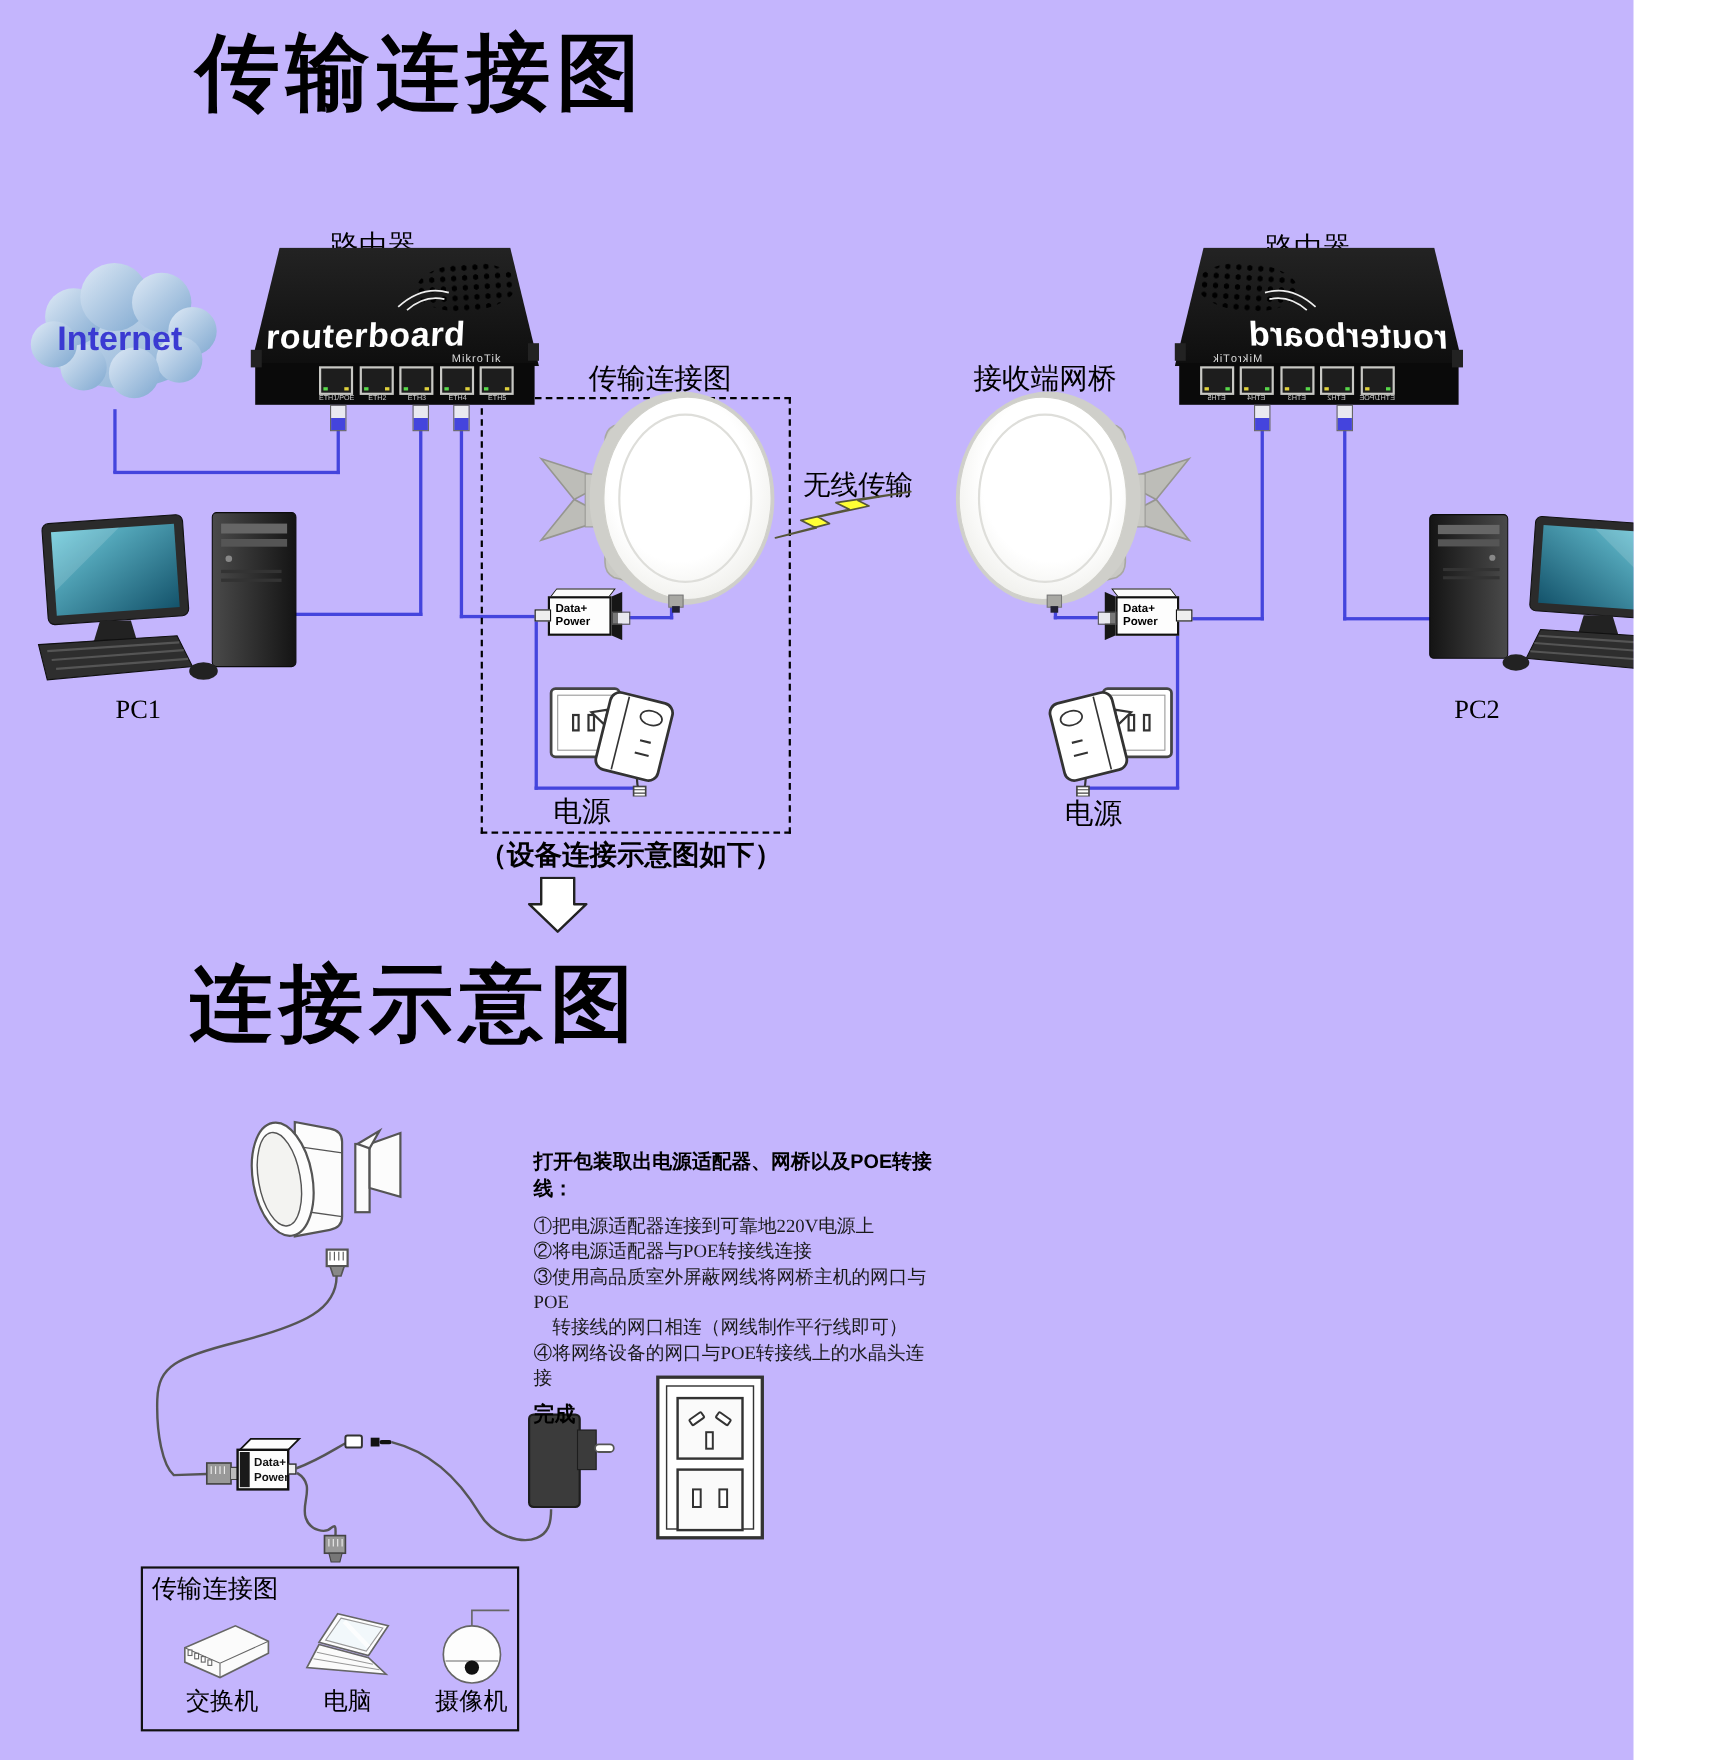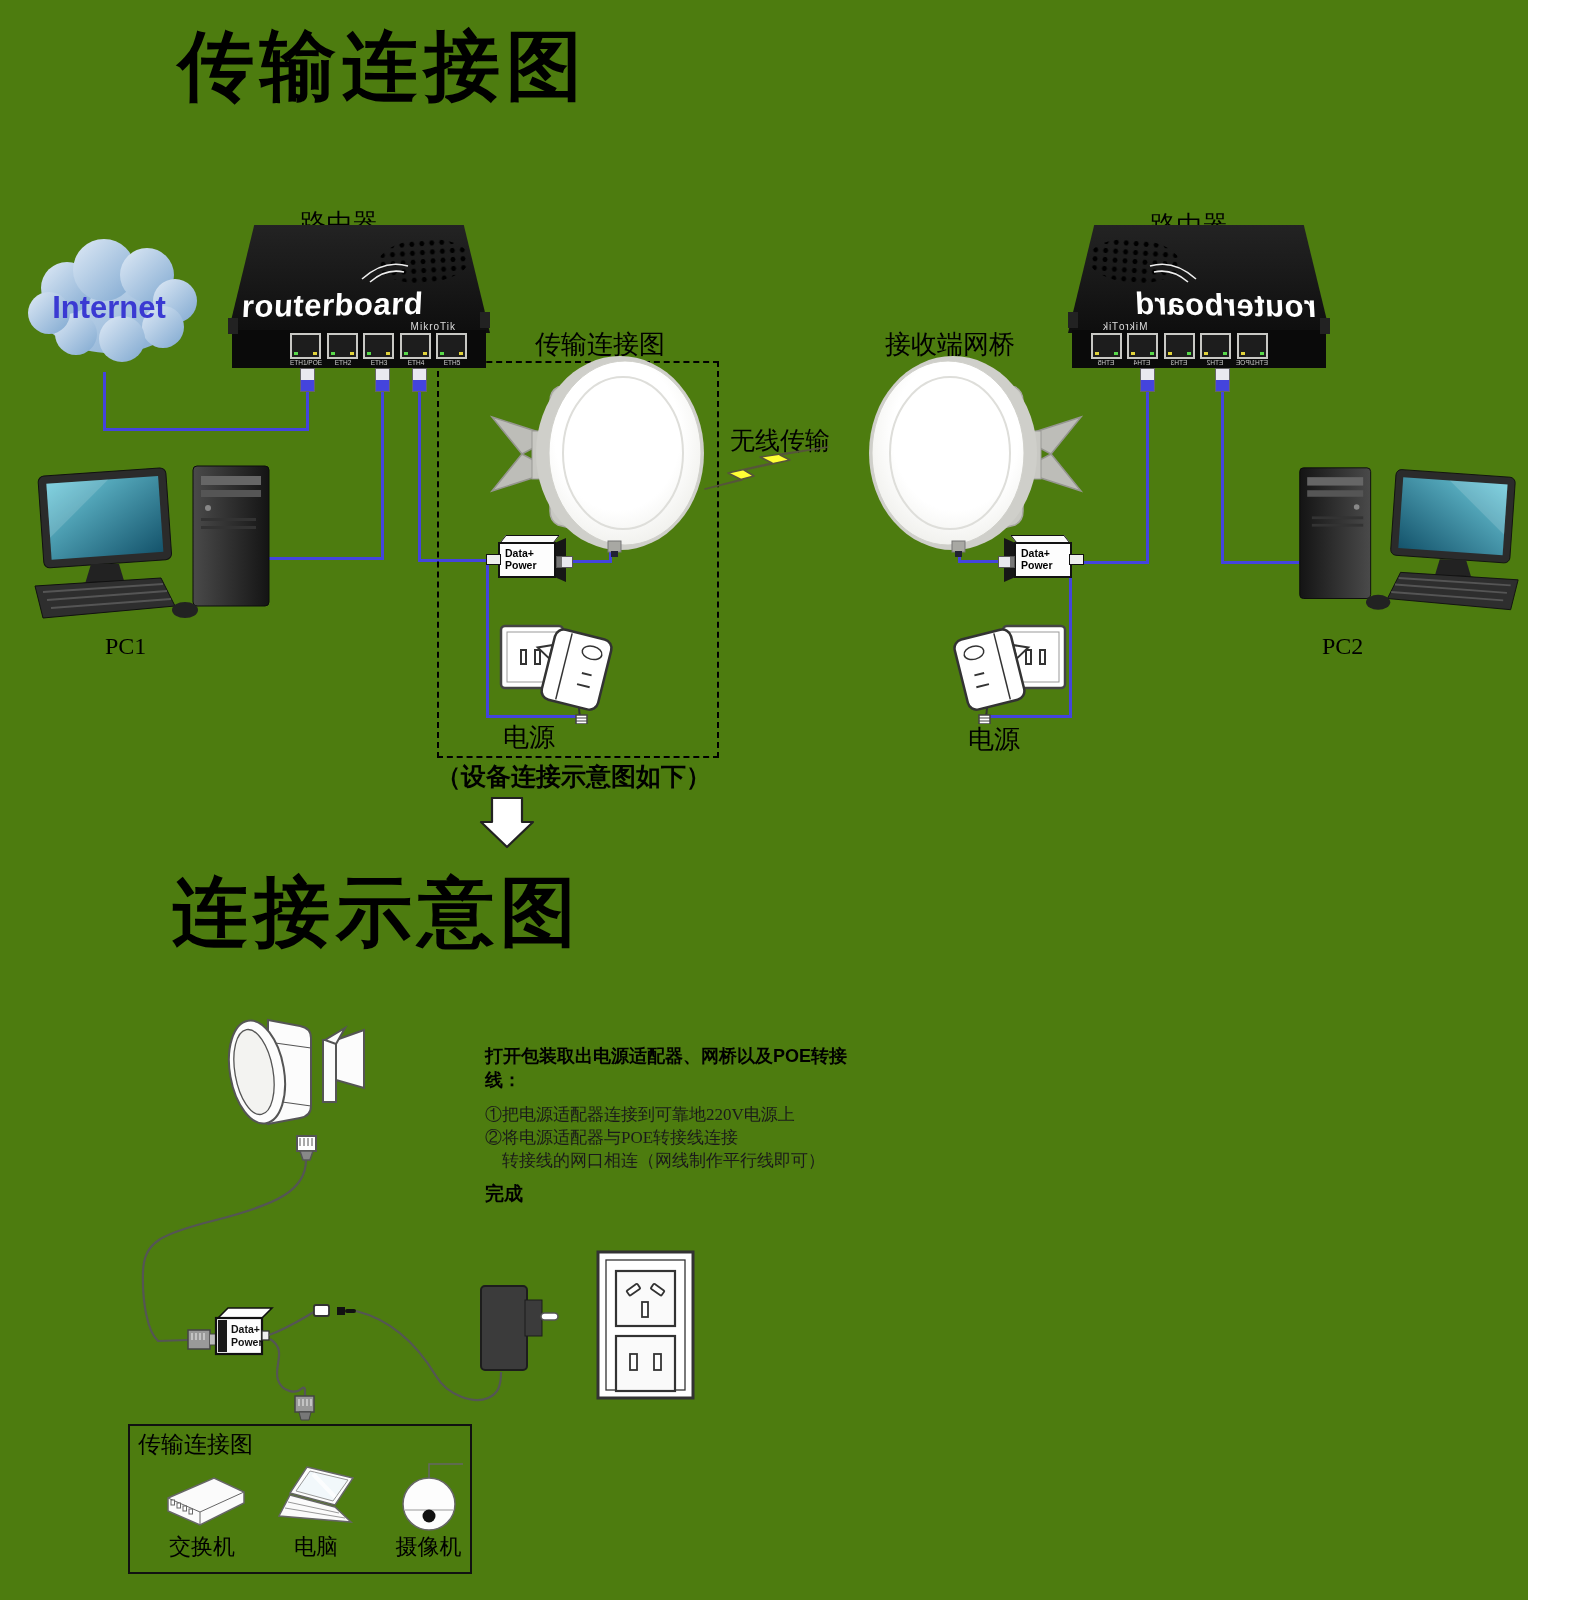--- a/index.html
+++ b/index.html
@@ -1,17 +1,17 @@
 <!DOCTYPE html>
 <html><head>
 <meta charset="utf-8">
 <style>
   html,body{margin:0;padding:0;background:#fff;}
-  .canvas{position:relative;width:1485px;height:1600px;background:#4d7c0f;overflow:hidden;
-          font-family:"Liberation Serif","DejaVu Serif",serif;color:#000;padding-left:43px;}
+  .canvas{position:relative;width:1485px;height:1600px;background:#c4b5fd;overflow:hidden;
+          font-family:"Liberation Serif","DejaVu Serif",serif;color:#000;}
   .abs{position:absolute;}
   .title{font-weight:bold;font-size:76px;letter-spacing:6px;white-space:nowrap;}
   .lbl{font-size:26px;white-space:nowrap;}
   .cable{position:absolute;background:#4444dd;}
   .plug{position:absolute;width:13px;height:22px;border:1px solid #666;
         background:linear-gradient(#e9e9f0 0 50%,#4444dd 50% 100%);}
   .dashedbox{position:absolute;border:2px dashed #000;}
   
   .router{position:absolute;width:262px;height:150px;}
   .router .topface{position:absolute;left:0;top:5px;width:262px;height:108px;
@@ -455,21 +455,23 @@
       <rect x="486" y="346" width="59" height="55" stroke-width="2.2" fill="#fafafa"></rect>
       <rect x="500" y="364" width="7" height="16" stroke-width="1.8"></rect>
       <rect x="524" y="364" width="7" height="16" stroke-width="1.8"></rect>
     </g>
   </svg>
 
   <div class="instr">
     <div class="ititle">打开包装取出电源适配器、网桥以及POE转接线：</div>
     <div class="step">①把电源适配器连接到可靠地220V电源上</div>
     <div class="step">②将电源适配器与POE转接线连接</div>
+    <div class="step">③使用高品质室外屏蔽网线将网桥主机的网口与POE</div>
     <div class="step wrap">转接线的网口相连（网线制作平行线即可）</div>
+    <div class="step">④将网络设备的网口与POE转接线上的水晶头连接</div>
     <div class="done">完成</div>
   </div>
 
   <div class="netbox">
     <div class="blabel">传输连接图</div>
     <svg class="abs" style="left:30px;top:44px;" width="90" height="62" viewBox="0 0 90 62">
       <path d="M8,28 L54,8 L84,22 L84,33 L40,55 L8,41 Z" fill="#fbfbfb" stroke="#666" stroke-width="1.5"></path>
       <path d="M8,28 L40,42 L84,22 M40,42 L40,55" fill="none" stroke="#666" stroke-width="1"></path>
       <g fill="#fff" stroke="#666" stroke-width="1">
         <rect x="11" y="30" width="3.5" height="5"></rect>

